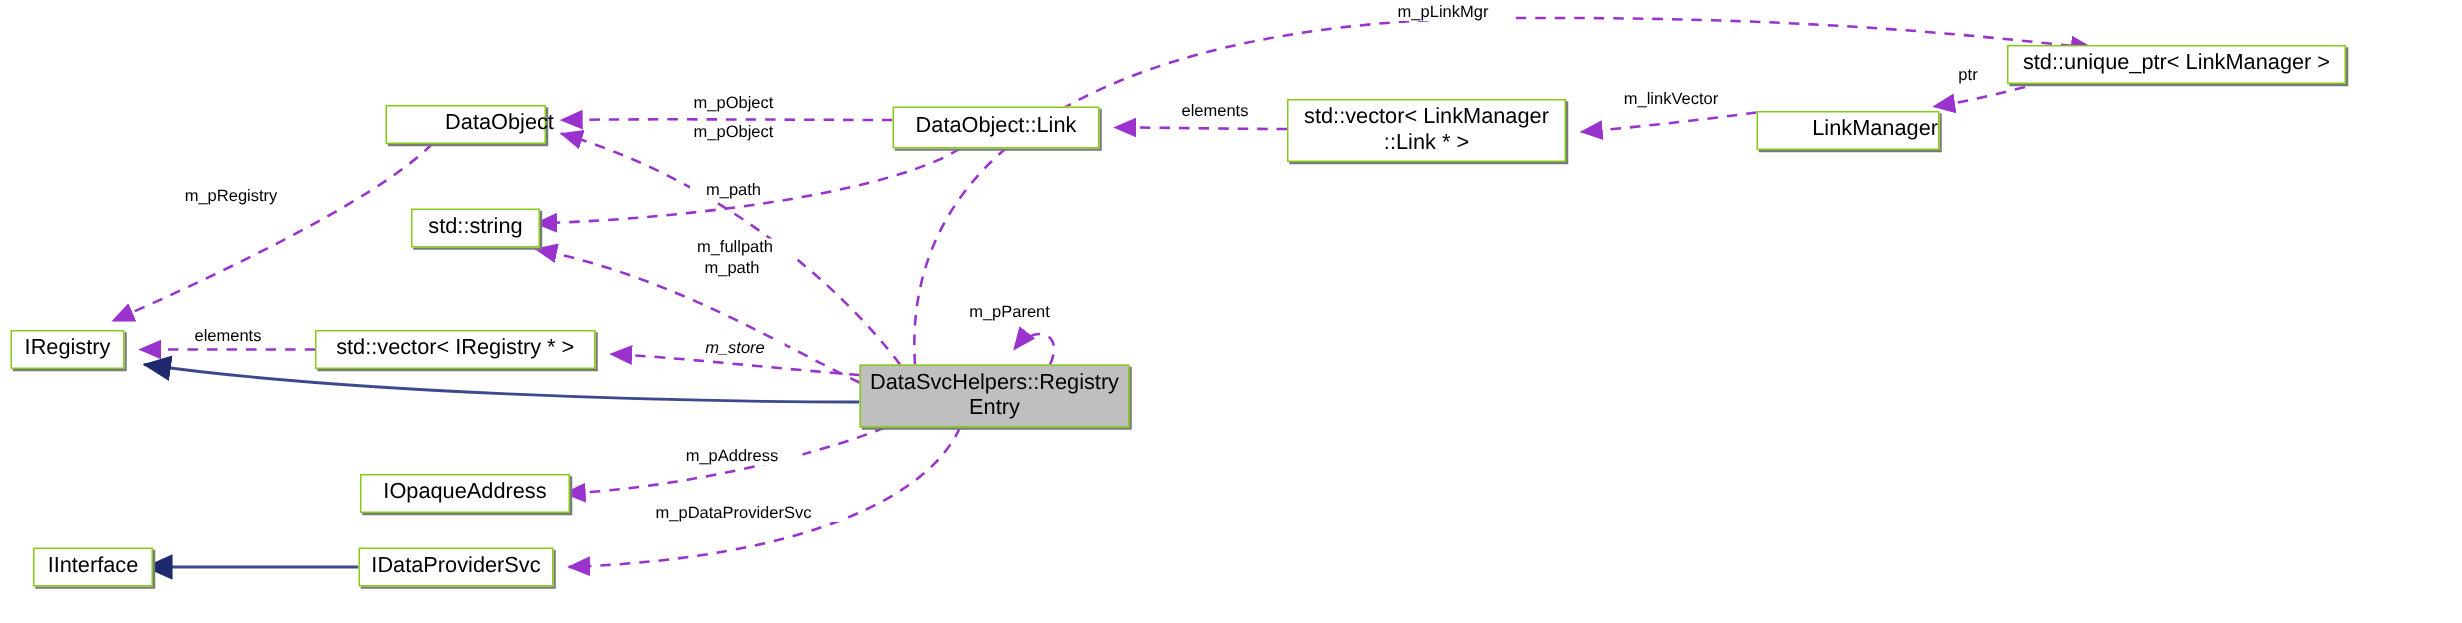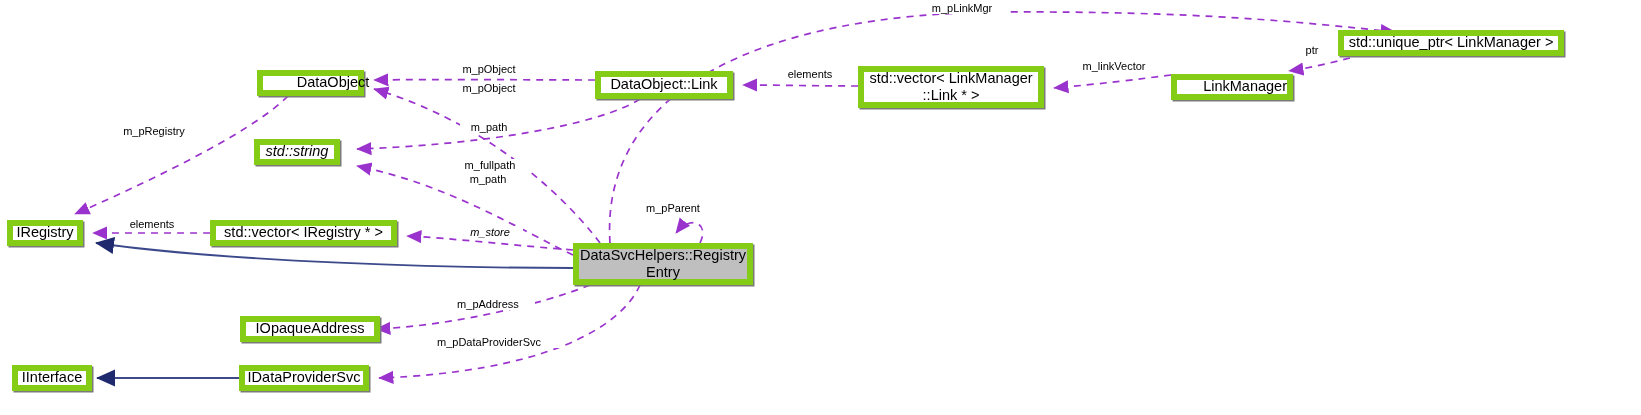--- a/index.html
+++ b/index.html
@@ -21,21 +21,21 @@
     position: absolute;
     left: 0;
     top: 0;
     width: 1641px;
     height: 415px;
     pointer-events: none;
   }
   .node {
     position: absolute;
     box-sizing: border-box;
-    border: 6px solid #84cc16;
+    border: 1px solid #84cc16;
     background: #ffffff;
     color: #000000;
     font-size: 14.5px;
     line-height: 1.18;
     text-align: center;
     display: flex;
     align-items: center;
     justify-content: center;
     white-space: pre;
     box-shadow: 1.5px 1.5px 0 0 #7a7a7a;
@@ -107,21 +107,21 @@
       <path d="M 573,268 C 450,268 230,262 96,243"></path>
 
       <path d="M 239,378 C 200,378 140,378 97,378"></path>
     </g>
   </svg>
 
   <div class="node" style="left:257px; top:70px; width:107px; height:26px;padding-left:45px;">
     <span>DataObject</span>
   </div>
 
-  <div class="node" style="left:254px; top:139px; width:86px; height:26px;font-style:italic;">
+  <div class="node" style="left:274px; top:139px; width:86px; height:26px;">
     <span>std::string</span>
   </div>
 
   <div class="node" style="left:7px; top:220px; width:76px; height:26px;">
     <span>IRegistry</span>
   </div>
 
   <div class="node" style="left:210px; top:220px; width:187px; height:26px;">
     <span>std::vector&lt; IRegistry * &gt;</span>
   </div>
@@ -149,21 +149,21 @@
   </div>
 
   <div class="node" style="left:240px; top:316px; width:140px; height:26px;">
     <span>IOpaqueAddress</span>
   </div>
 
   <div class="node" style="left:239px; top:365px; width:130px; height:26px;">
     <span>IDataProviderSvc</span>
   </div>
 
-  <div class="node" style="left:12px; top:365px; width:80px; height:26px;">
+  <div class="node" style="left:22px; top:365px; width:80px; height:26px;">
     <span>IInterface</span>
   </div>
 
   <div class="edge-label" style="left:915px; top:2px; width:92px;">m_pLinkMgr</div>
 
   <div class="edge-label" style="left:448px; top:63px; width:80px;">m_pObject</div>
 
   <div class="edge-label" style="left:448px; top:82px; width:80px;">m_pObject</div>
 
   <div class="edge-label" style="left:772px; top:68px; width:74px;">elements</div>

